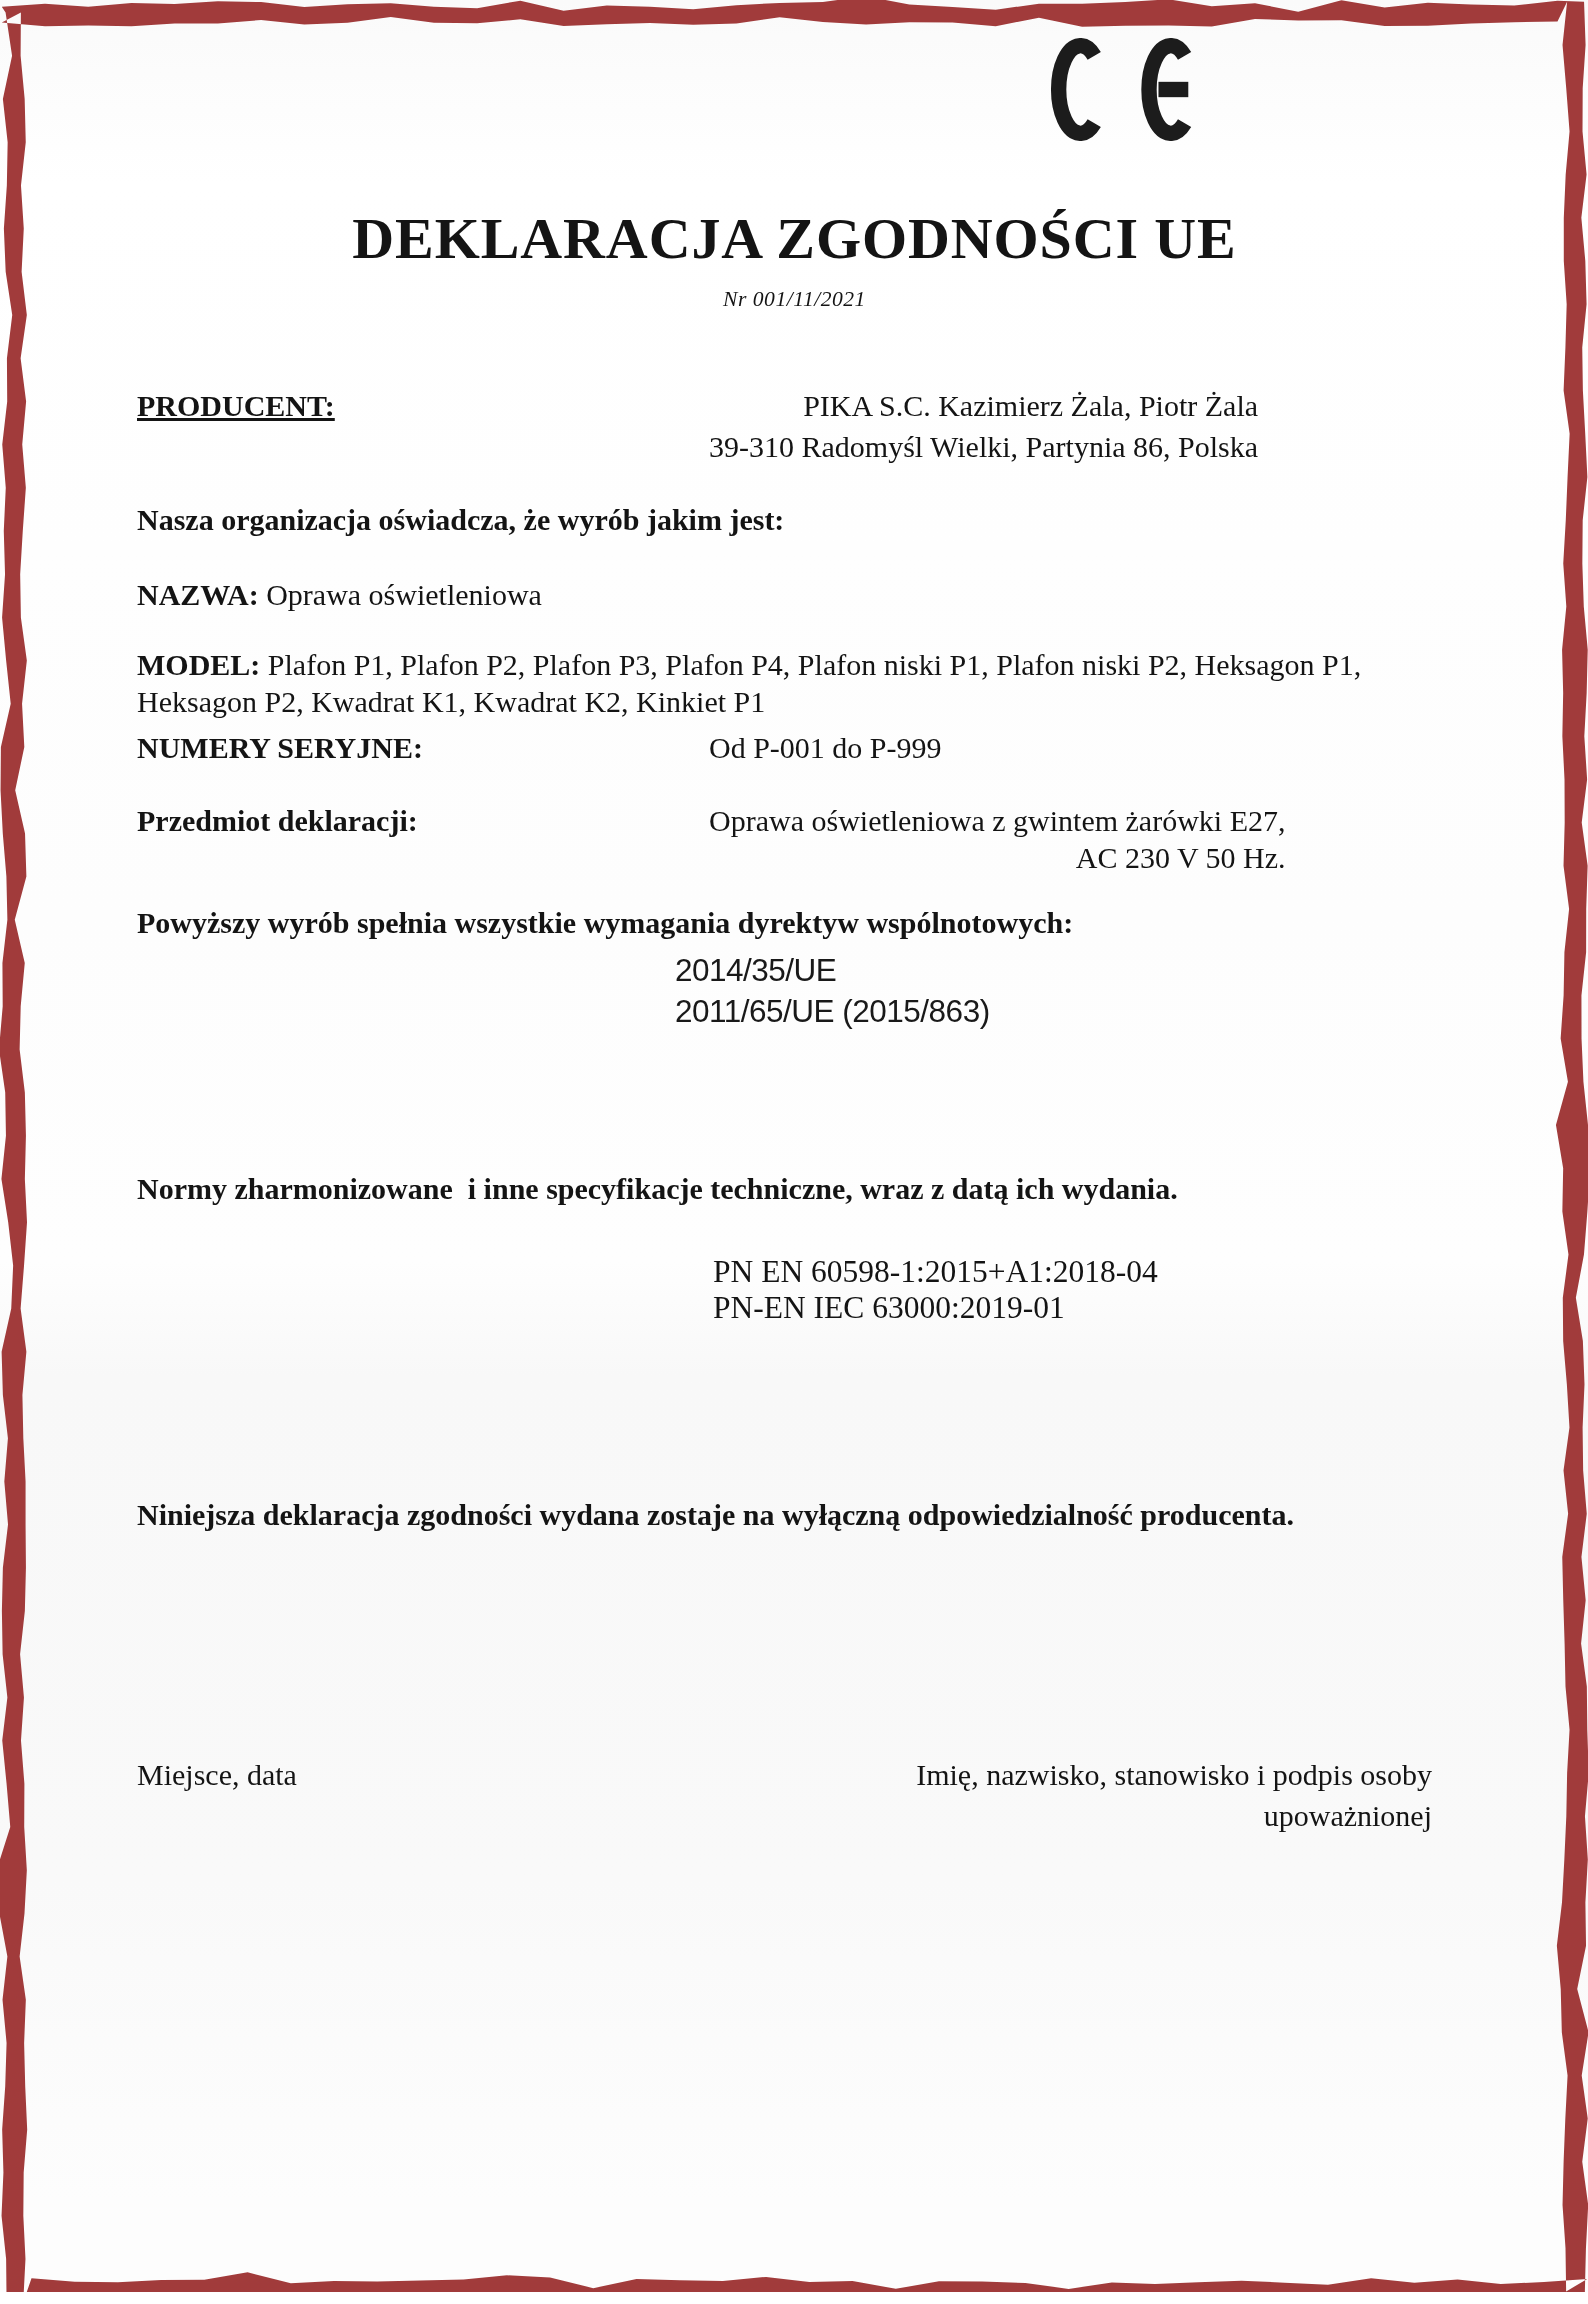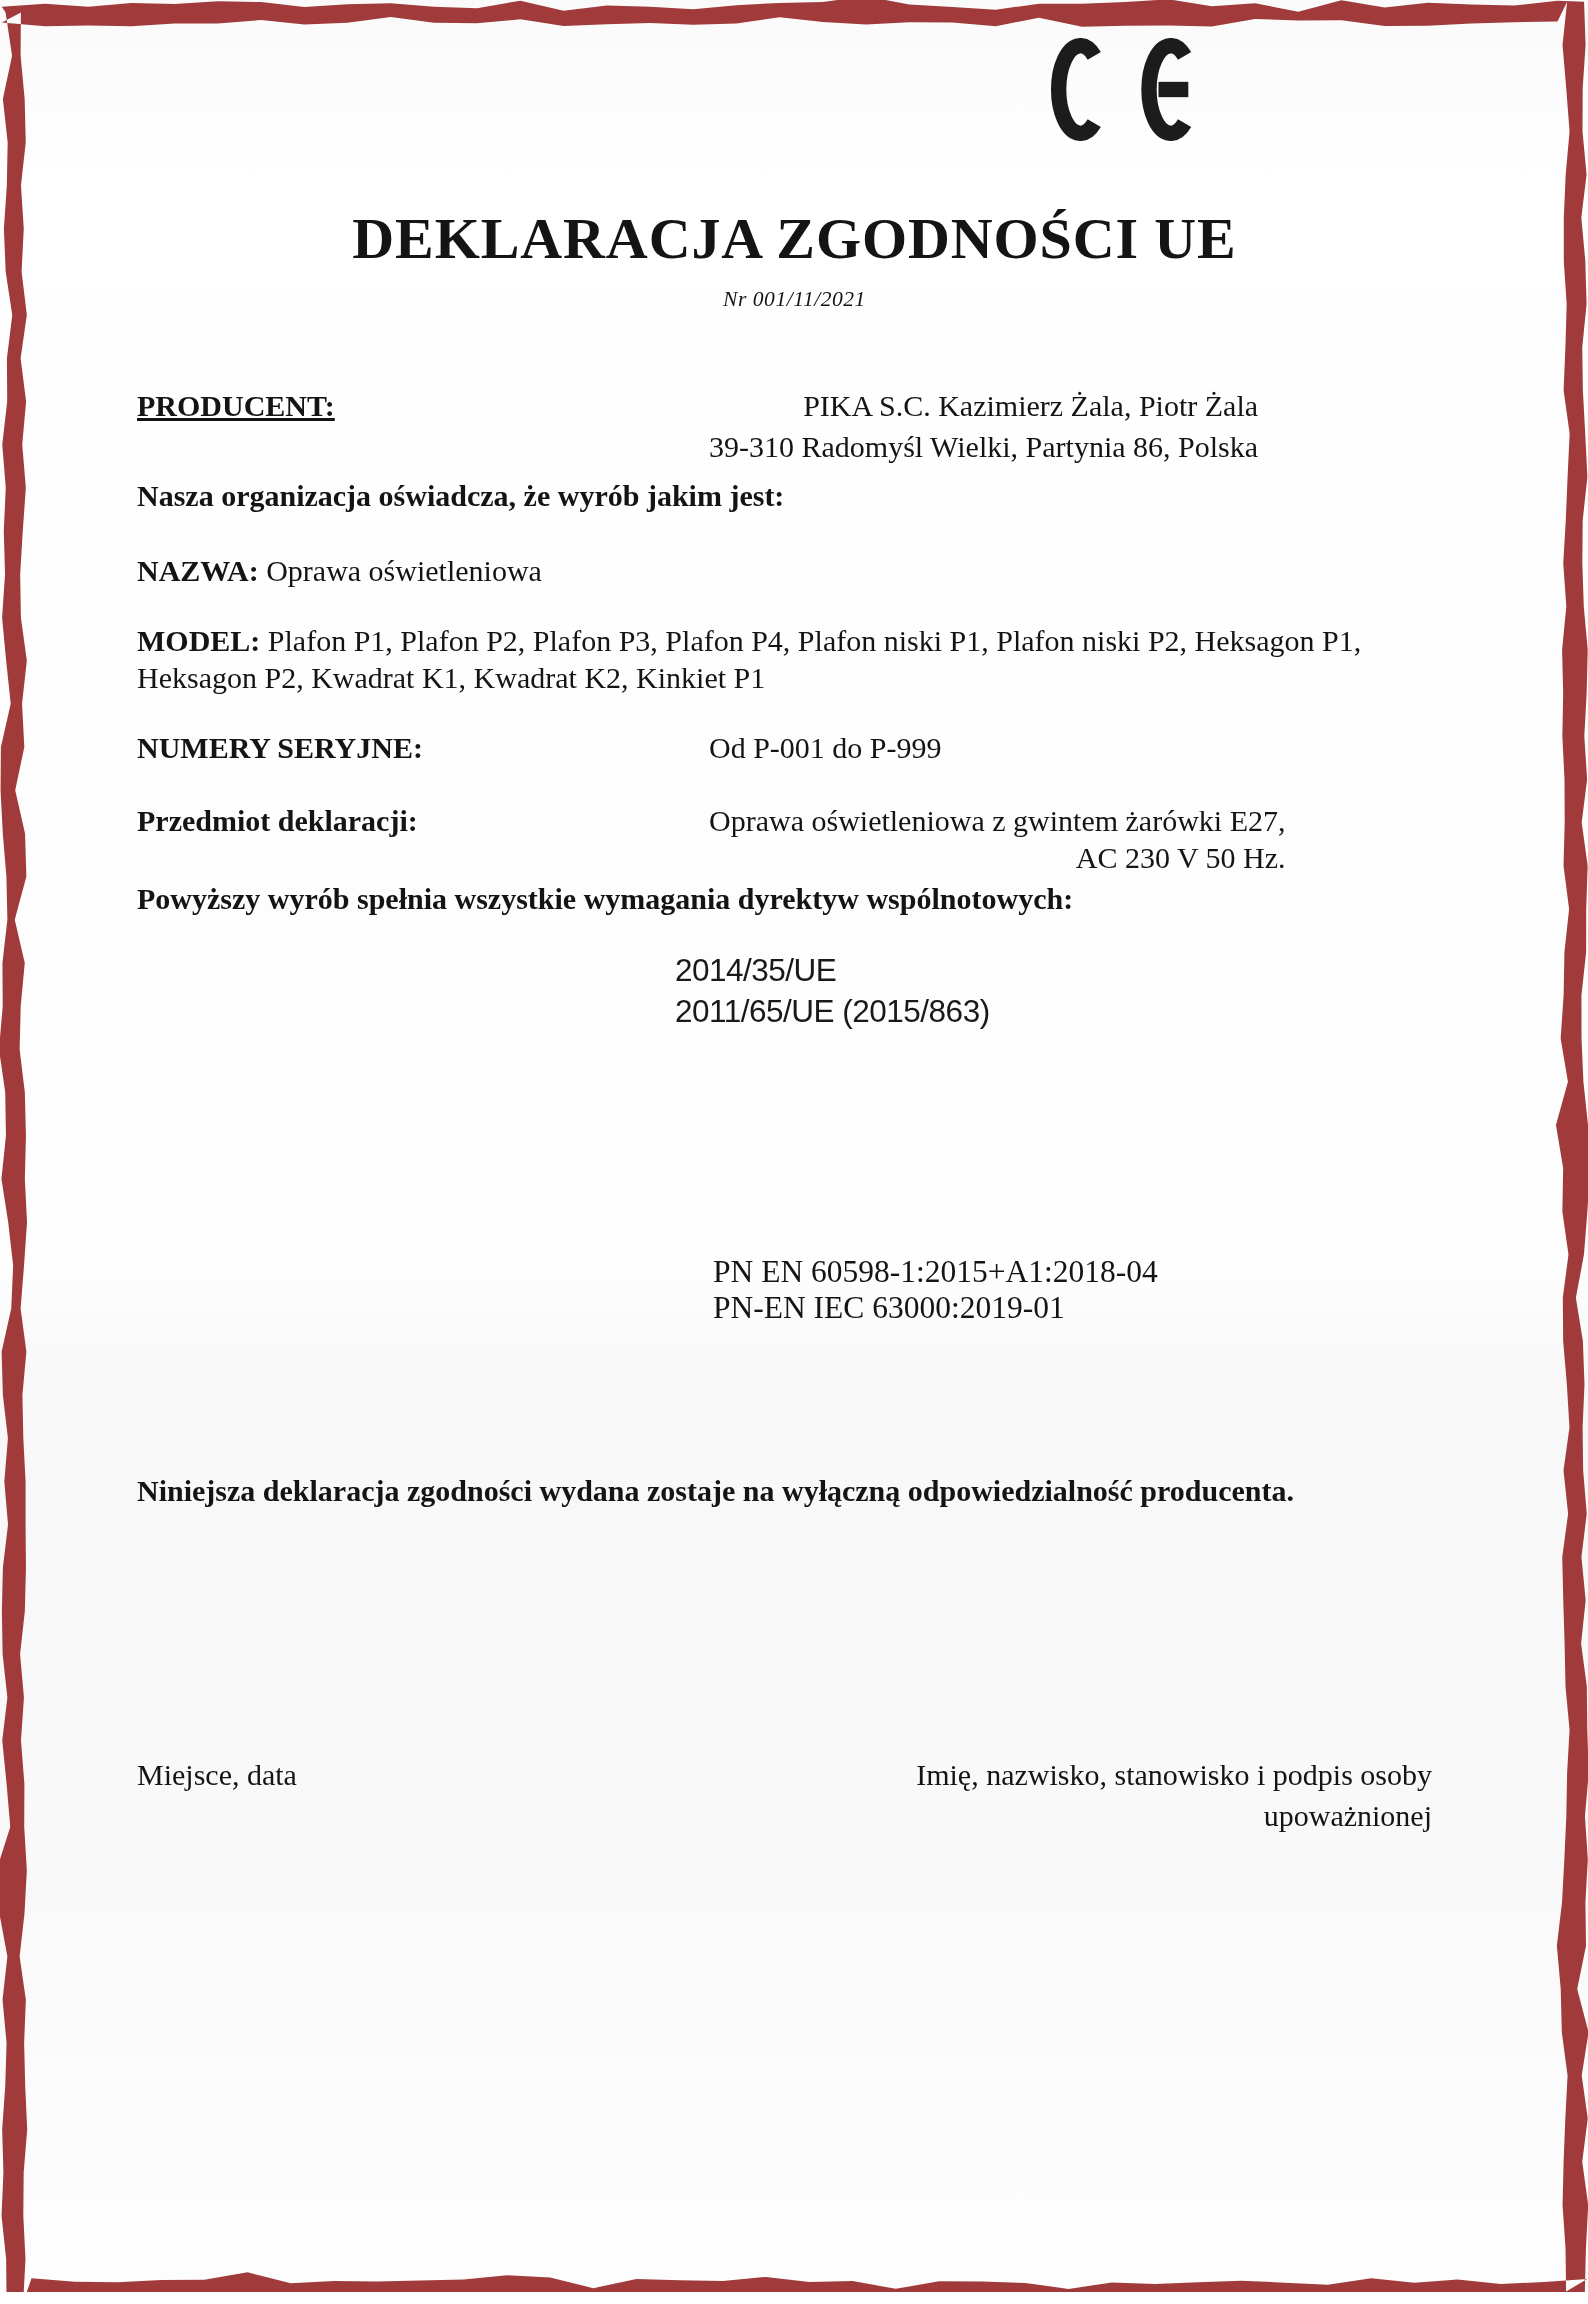--- a/index.html
+++ b/index.html
@@ -24,21 +24,21 @@
   .t33t{font-size:30px;line-height:37px;}
   .col-label{left:137px;}
   .col-value{left:709px;text-align:right;}
   .ce{left:1050px;top:38px;width:151px;height:103px;}
   .directives{
     left:675px;top:950px;
     font-family:"Liberation Sans", sans-serif;font-weight:normal;
     font-size:31.5px;line-height:41px;letter-spacing:-0.5px;color:#191919;
   }
   .standards{left:713px;top:1254px;font-size:31.5px;line-height:36px;}
-  .statement{left:137px;width:1278px;}
+  .statement{left:137px;width:1278px;margin-top:24px;}
   .prewrap{white-space:pre-wrap;}
   .sig-block{
     top:1754px;right:157px;width:576px;text-align:right;
     font-size:30px;line-height:41px;
   }
 </style>
 </head>
 <body>
 
 <div class="page">
@@ -85,20 +85,21 @@
     <div>AC 230 V 50 Hz.</div>
   </div>
 
   <div class="abs t33 statement lbl" style="top:878px;">Powyższy wyrób spełnia wszystkie wymagania dyrektyw wspólnotowych:</div>
 
   <div class="abs directives">
     <div>2014/35/UE</div>
     <div>2011/65/UE (2015/863)</div>
   </div>
 
+  <div class="abs t33 statement lbl prewrap" style="top:1144px;">Normy zharmonizowane  i inne specyfikacje techniczne, wraz z datą ich wydania.</div>
 
   <div class="abs standards">
     <div>PN EN 60598-1:2015+A1:2018-04</div>
     <div>PN-EN IEC 63000:2019-01</div>
   </div>
 
   <div class="abs t33 statement lbl" style="top:1470px;">Niniejsza deklaracja zgodności wydana zostaje na wyłączną odpowiedzialność producenta.</div>
 
   <div class="abs t33 col-label" style="top:1754px;">Miejsce, data</div>
   <div class="abs sig-block">Imię, nazwisko, stanowisko i podpis osoby upoważnionej</div>

